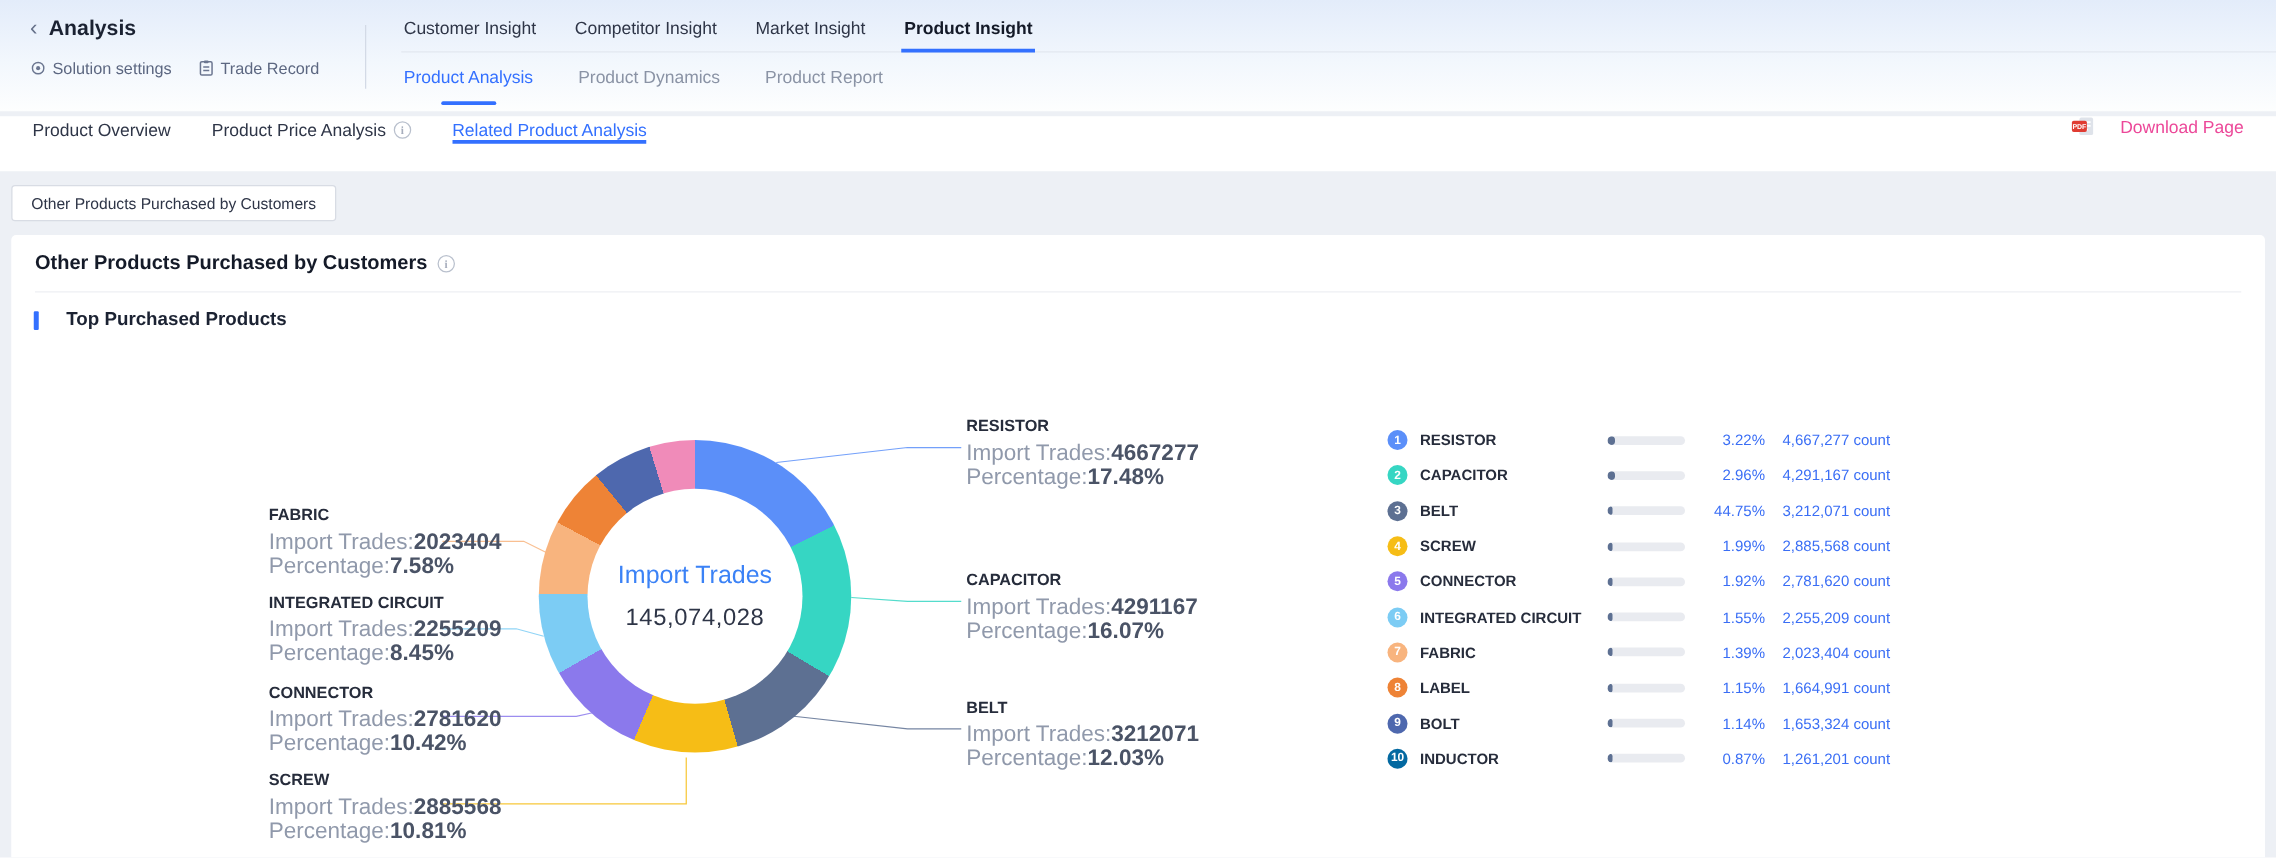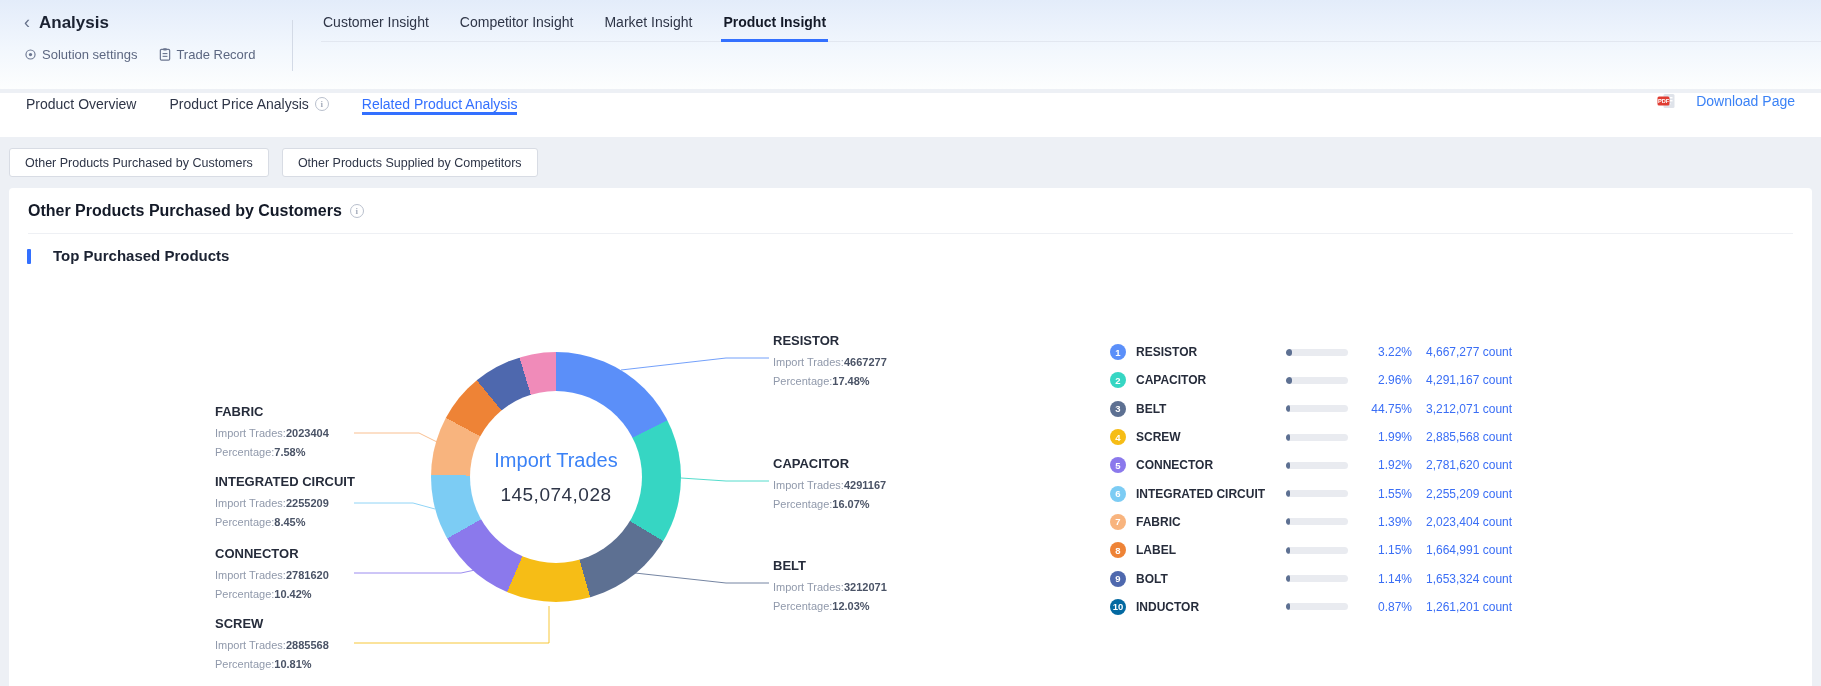--- a/index.html
+++ b/index.html
@@ -37,21 +37,21 @@
   .toolbar {
     margin-top:4px;
     height:44px;
     background:#fff;
     display:flex;
     align-items:flex-start;
     padding:0 26px;
   }
   .tb-tab { display:flex; align-items:center; gap:6px; font-size:14px; color:#2e3547; margin-right:33px; cursor:pointer; border-bottom:3px solid transparent; padding-top:3px;}
   .tb-tab.active { color:#3370ff; border-bottom-color:#3370ff; }
-  .download { margin-left:auto; display:flex; align-items:center; gap:20px; font-size:14px; color:#3b82f6; cursor:pointer; }
+  .download { margin-left:auto; display:flex; align-items:center; gap:20px; font-size:14px; color:#ec4899; cursor:pointer; }
   
   .info-i {
     width:14px; height:14px; border:1px solid #b9c0cd; border-radius:50%;
     color:#a6adbc; font-size:9px; font-style:normal; display:inline-flex;
     align-items:center; justify-content:center; font-family:"Liberation Serif",serif; font-weight:700;
   }
   
   .filter-row { display:flex; gap:13px; margin:11px 0 0 9px; }
   .filter-btn {
     height:29px; background:#fff; border:1px solid #d8dce4; border-radius:3px;
@@ -73,21 +73,21 @@
   .leaders { position:absolute; left:0; top:0; pointer-events:none; }
   .donut { position:absolute; left:422px; top:164px; width:250px; height:250px; border-radius:50%; }
   .donut-hole {
     position:absolute; left:39px; top:39px; width:172px; height:172px; border-radius:50%;
     background:#fff; display:flex; flex-direction:column; align-items:center; justify-content:center; gap:12px;
   }
   .center-label { font-size:20px; color:#3b82f6; }
   .center-value { font-size:19px; color:#2e3547; letter-spacing:0.5px; }
   .callout { position:absolute; }
   .c-name { font-size:13px; font-weight:600; color:#262c3b; line-height:18px; margin-bottom:3px;}
-  .c-line { font-size:11px; color:#9099ab; line-height:19px; }
+  .c-line { font-size:18px; color:#9099ab; line-height:19px; }
   .c-line .c-val { color:#4a5366; font-weight:600; }
   
   .legend { position:absolute; left:1101px; top:150px; }
   .legend-row {
     display:grid; grid-template-columns:16px 140px 62px 54px 140px;
     column-gap:10px; align-items:center; height:28.3px;
   }
   .badge {
     width:16px; height:16px; border-radius:50%; color:#fff; font-size:9.5px; font-weight:700;
     display:flex; align-items:center; justify-content:center;
@@ -130,20 +130,25 @@
       </span>
     </div>
   </div>
   <div class="topbar-divider"></div>
   <div class="tabs-col">
     <nav class="primary-tabs">
       <span class="p-tab">Customer Insight</span>
       <span class="p-tab">Competitor Insight</span>
       <span class="p-tab">Market Insight</span>
       <span class="p-tab active">Product Insight</span>
+    </nav>
+    <nav class="secondary-tabs">
+      <span class="s-tab active"><span>Product Analysis</span><span class="u"></span></span>
+      <span class="s-tab">Product Dynamics</span>
+      <span class="s-tab">Product Report</span>
     </nav>
   </div>
 </header>
 
 <div class="toolbar">
   <span class="tb-tab">Product Overview</span>
   <span class="tb-tab">
     <span>Product Price Analysis</span>
     <i class="info-i">i</i>
   </span>
@@ -158,21 +163,20 @@
           <rect x="0.5" y="3.5" width="12" height="9" rx="1.5" fill="#e03c32"></rect>
           <text x="6.5" y="10" font-size="5.6" font-weight="bold" fill="#fff" text-anchor="middle" font-family="Liberation Sans, sans-serif">PDF</text>
         </svg>
     </span>
     <span>Download Page</span>
   </span>
 </div>
 
 <div class="filter-row">
   <button class="filter-btn">Other Products Purchased by Customers</button>
-  <button class="filter-btn">Other Products Supplied by Competitors</button>
 </div>
 
 <div class="main-card">
   <div class="section-head">
     <h2 class="section-title">Other Products Purchased by Customers</h2>
     <i class="info-i">i</i>
   </div>
   <div class="section-divider"></div>
   <div class="subsection">
     <span class="bluebar"></span>

